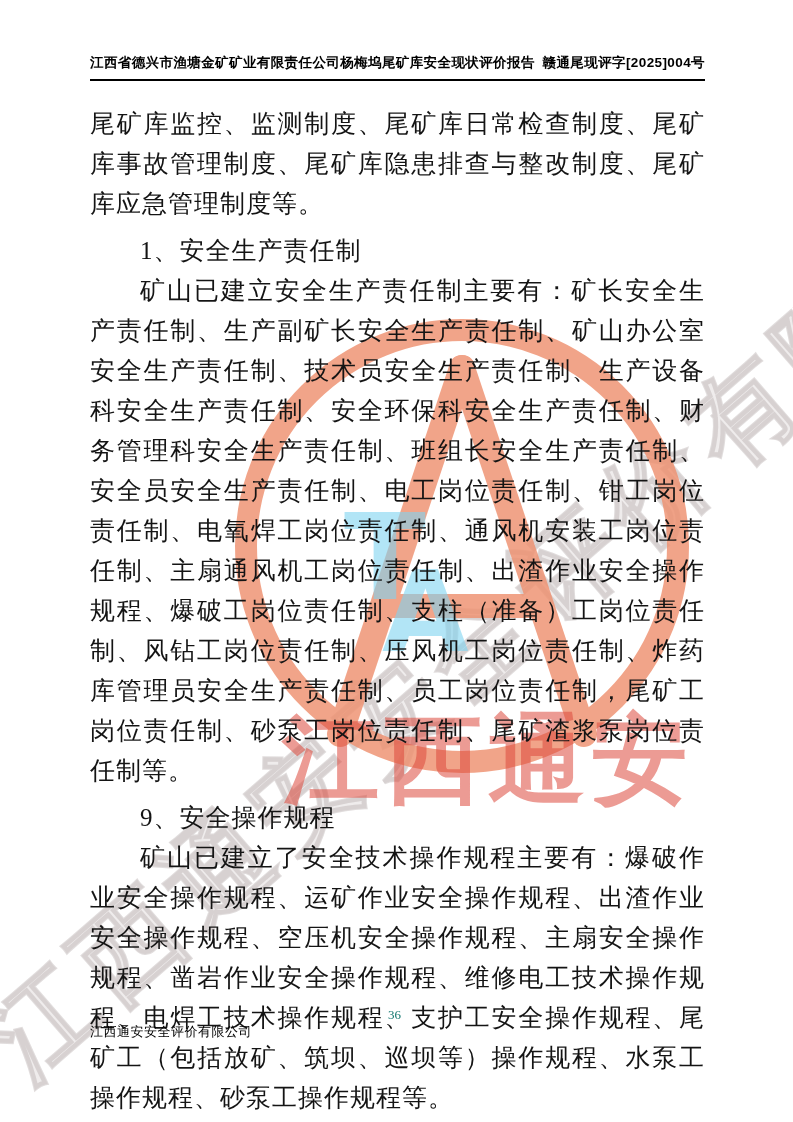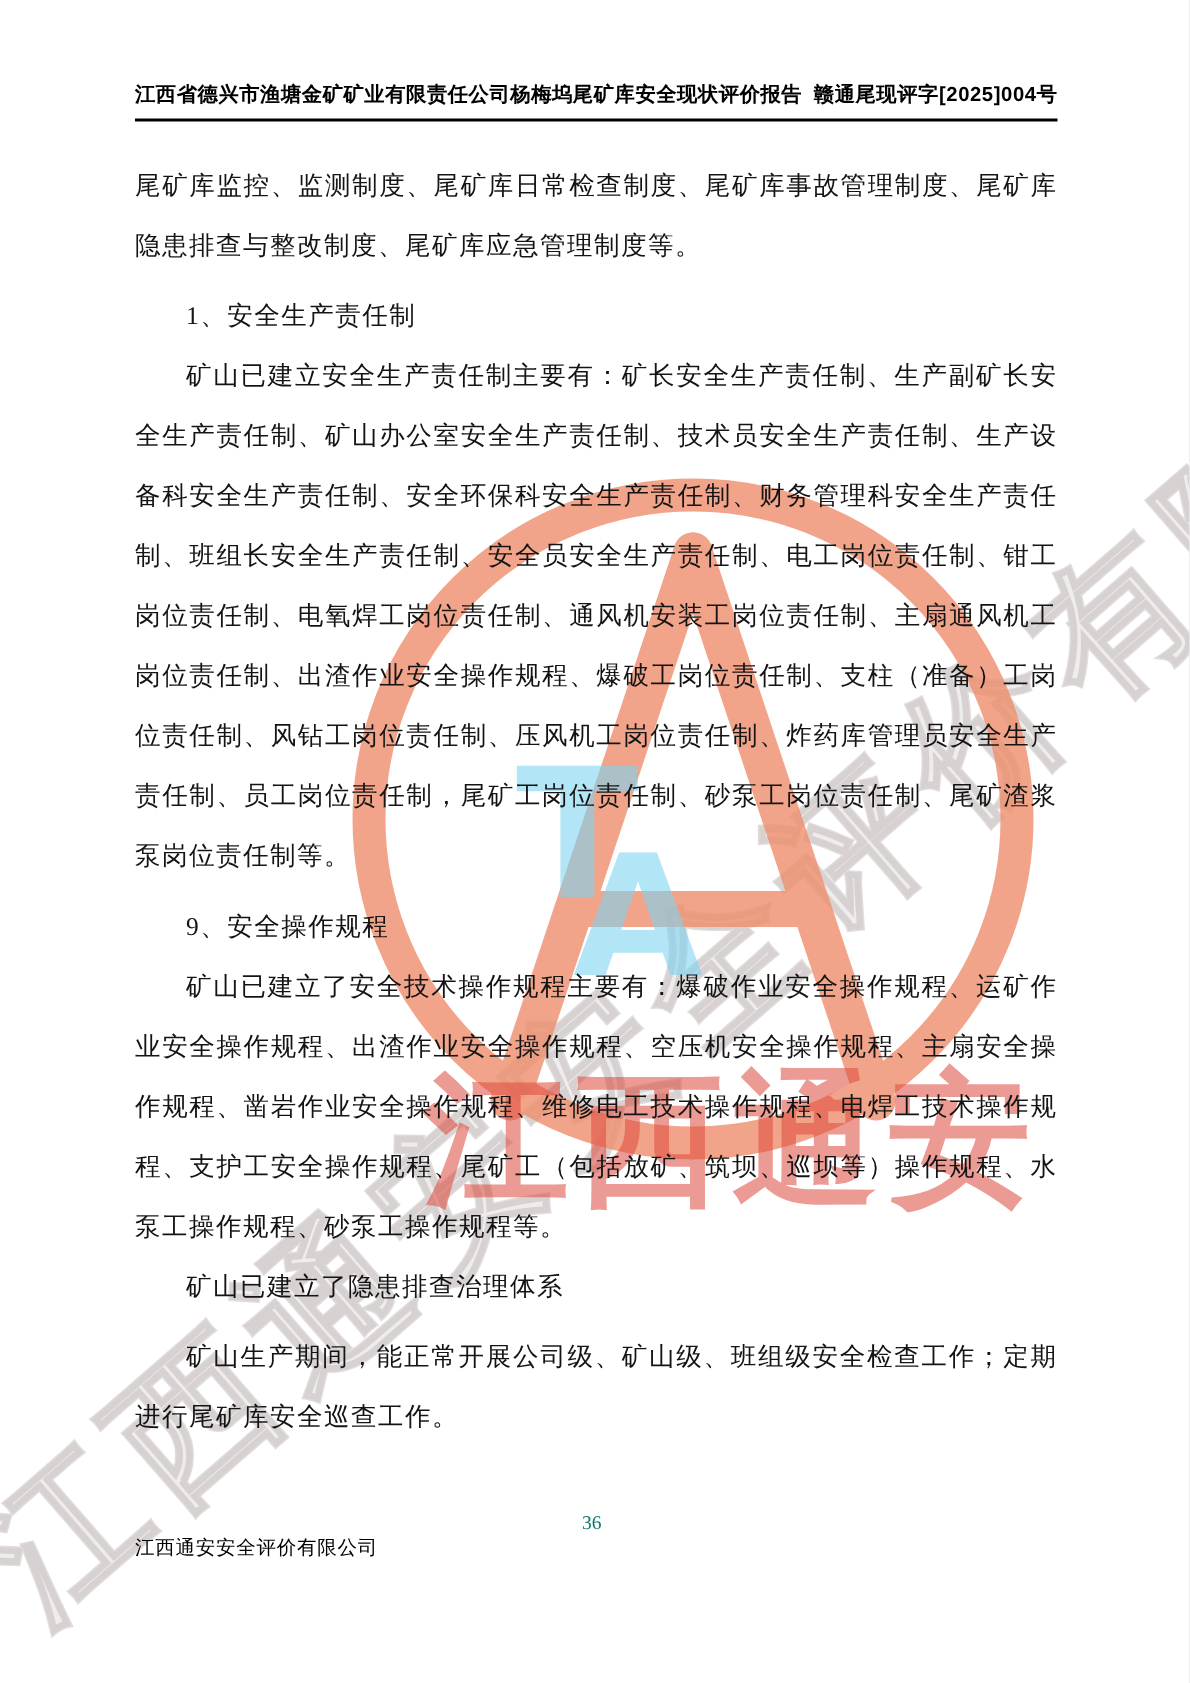--- a/index.html
+++ b/index.html
@@ -50,21 +50,21 @@
   }
   .header-rule{
     position:absolute;top:79px;left:90px;right:88px;
     height:2px;background:#000;
   }
   .doc-body{
     position:absolute;top:104px;left:90px;right:88px;
   }
   .doc-body p{
     margin:0;
-    font-size:17px;line-height:40px;
+    font-size:25px;line-height:40px;
     letter-spacing:1px;
     text-align:justify;
   }
   .indent{text-indent:2em;}
   .sp-before{margin-top:7px !important;}
   .sec-heading{
     margin:14px 0 8px 0;
     font-family:"Liberation Sans", sans-serif;
     font-size:20px;font-weight:bold;line-height:30px;
     letter-spacing:0.5px;color:#000;

